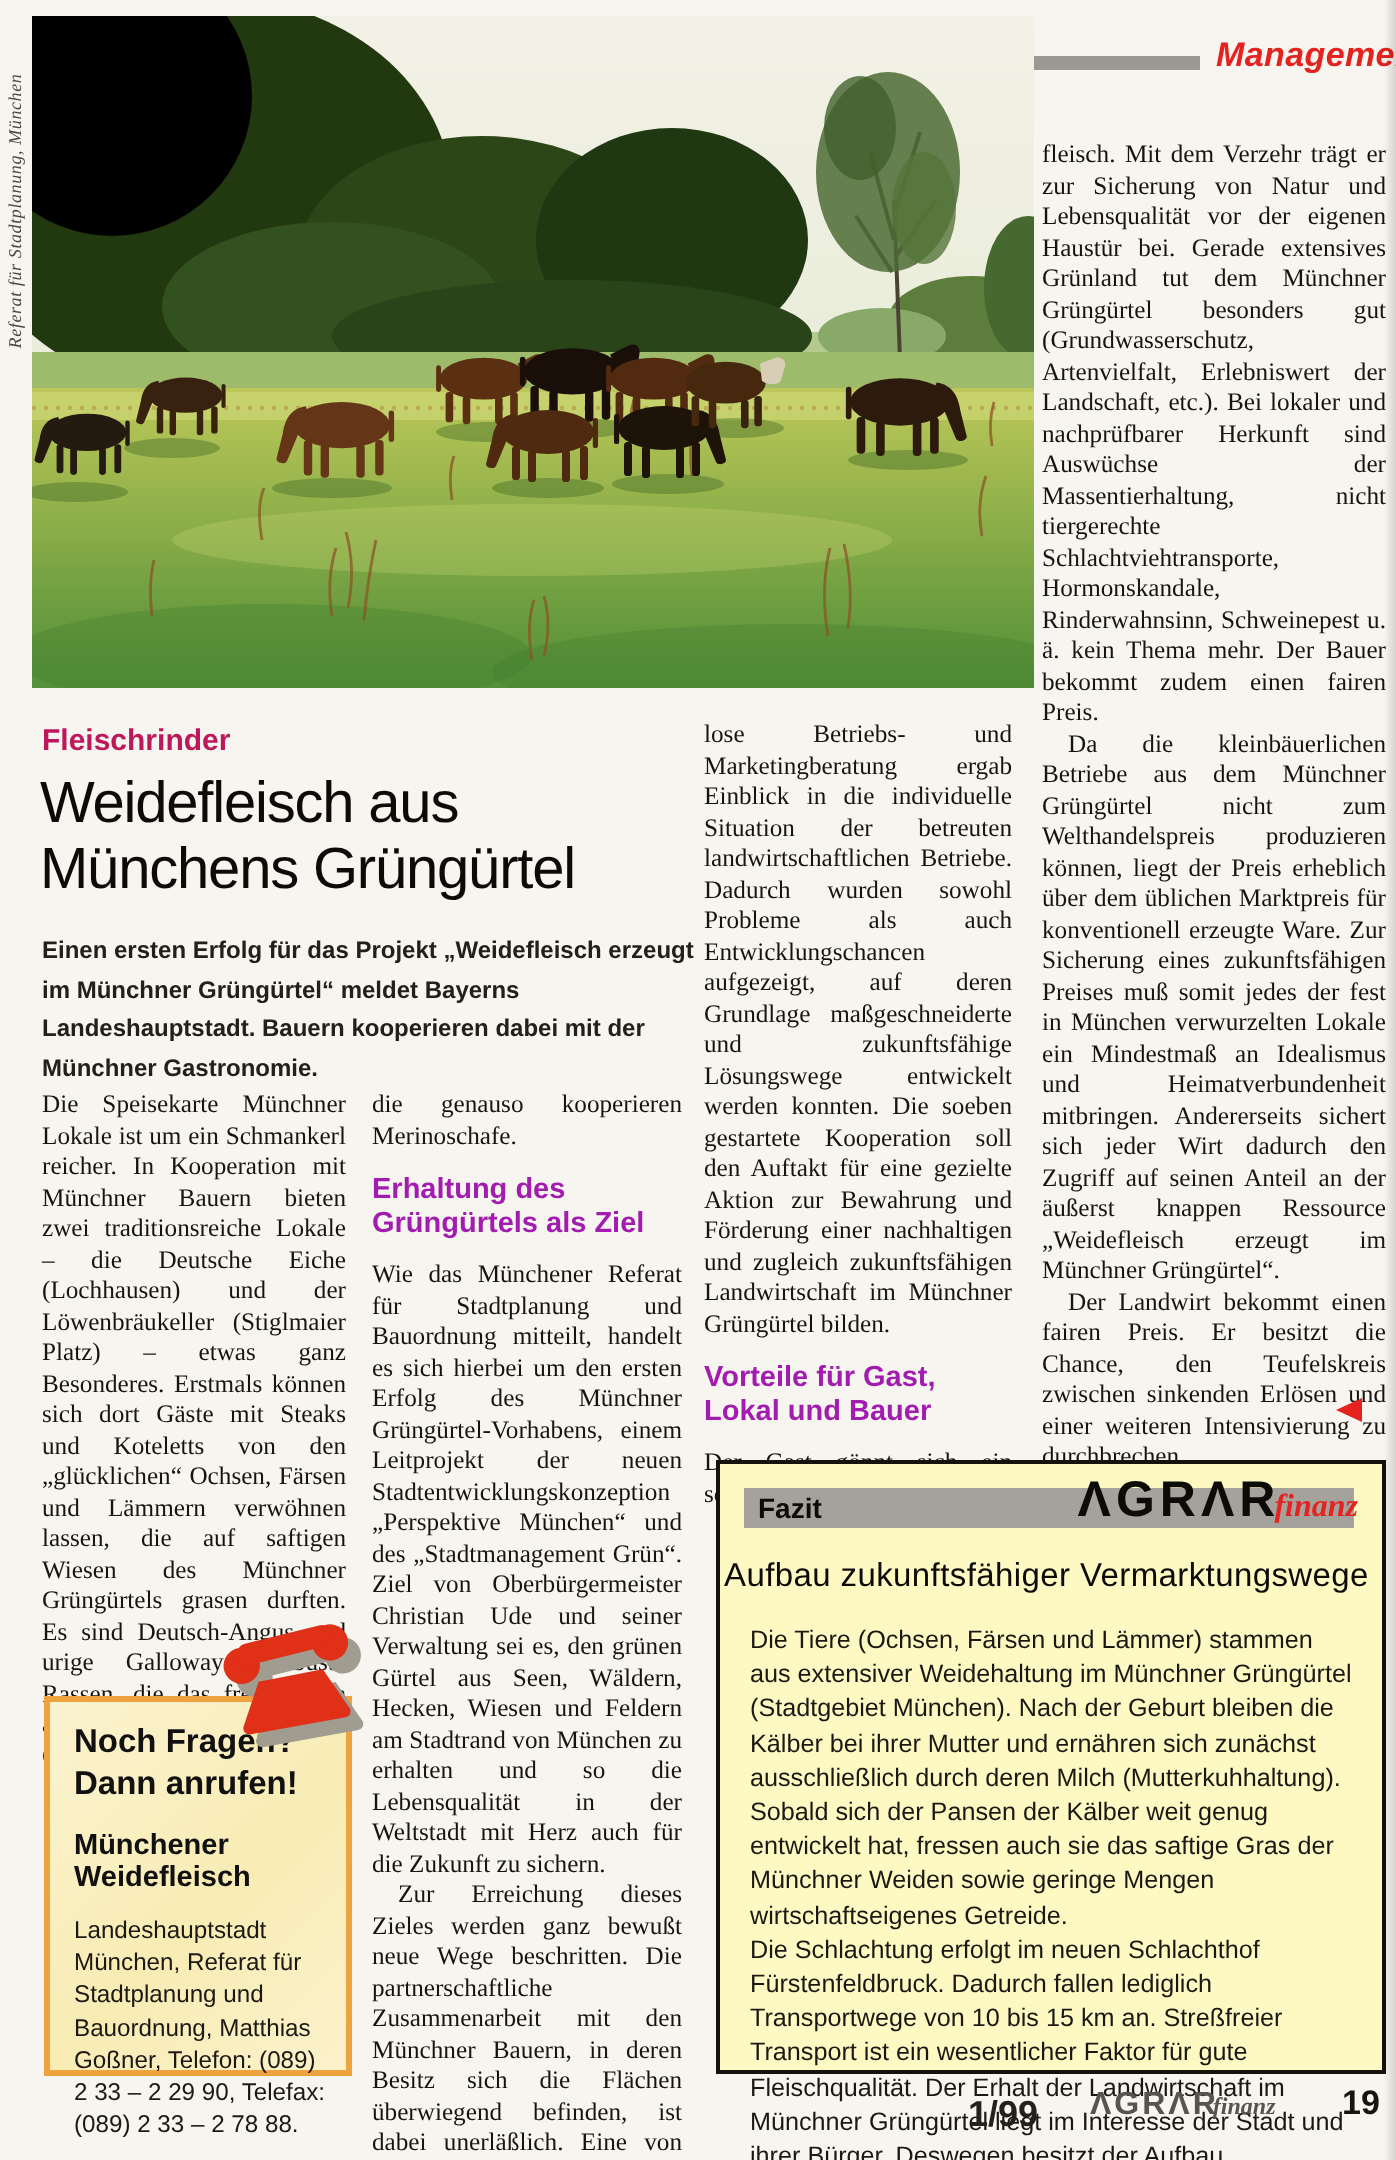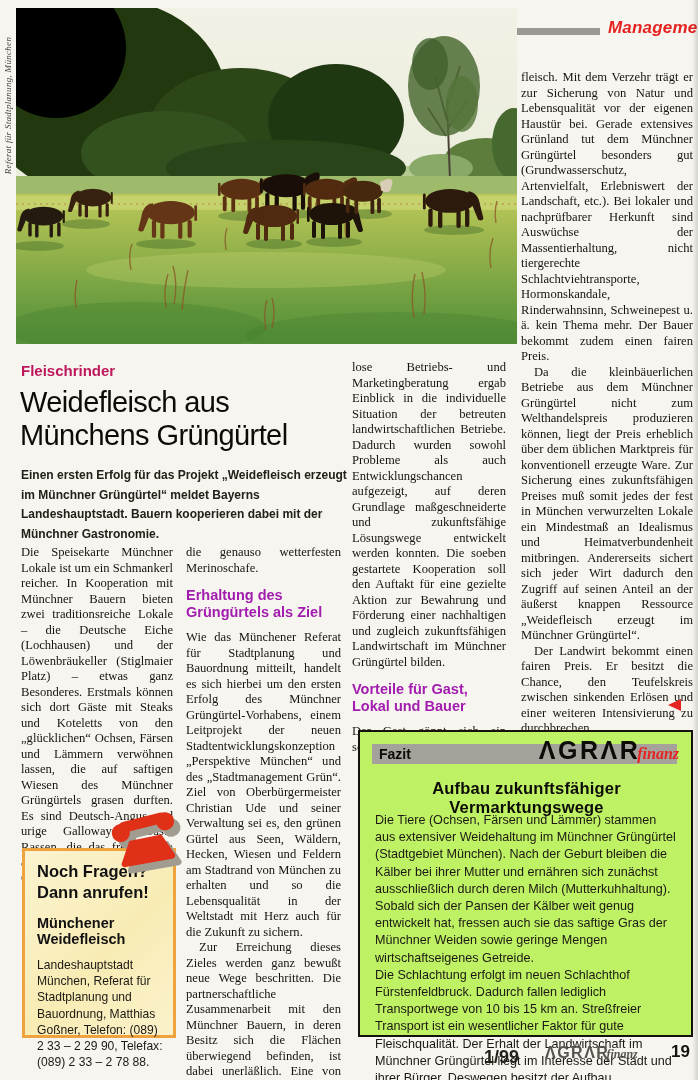--- a/index.html
+++ b/index.html
@@ -45,28 +45,28 @@
   .info-box{position:absolute;left:22px;top:848px;width:154px;height:190px;box-sizing:border-box;
         border:3px solid #eea33e;background:linear-gradient(135deg,#fbf3d0 0%,#f8ecb4 55%,#fbf2cc 100%);
         padding:10px 10px 8px 12px;}
   .info-title{font-size:16.5px;line-height:20.5px;font-weight:bold;color:#111;}
   .info-subtitle{margin-top:13px;font-size:14.5px;font-weight:bold;color:#111;}
   .info-body{margin-top:10px;font-size:12.1px;line-height:16.2px;color:#1c1914;}
   .phone-icon{position:absolute;left:108px;top:812px;transform:rotate(-8deg);}
 
   
   .fazit-box{position:absolute;left:358px;top:730px;width:335px;height:307px;box-sizing:border-box;
-        border:2.5px solid #15120d;background:#bef264;}
+        border:2.5px solid #15120d;background:#fef9c3;}
   .fazit-bar{position:absolute;left:12px;top:12px;right:14px;height:20px;background:#a5a29c;}
   .fazit-label{position:absolute;left:19px;top:14px;font-size:14px;font-weight:bold;color:#0d0b08;}
   .fazit-logo{position:absolute;right:12px;top:4px;white-space:nowrap;}
   .logo-main{font-size:25px;font-weight:bold;letter-spacing:2.5px;color:#0d0b08;}
   .logo-sub{font-family:"Liberation Serif",serif;font-style:italic;font-weight:bold;
         font-size:16px;color:#e42320;margin-left:-3px;}
-  .fazit-heading{position:absolute;left:2px;top:47px;font-size:16.5px;font-weight:bold;
+  .fazit-heading{position:absolute;left:2px;top:47px;font-size:16.5px;font-weight:normal;
         letter-spacing:.2px;color:#0d0b08;text-align:center;}
   .fazit-body{position:absolute;left:15px;top:80px;width:303px;font-size:12.6px;
         line-height:17.2px;color:#1b1813;}
   .fazit-body p{margin:0;}
 
   
   .footer-issue{position:absolute;left:484px;top:1047px;font-size:18px;font-weight:bold;color:#24211b;}
   .footer-logo{position:absolute;left:545px;top:1044px;white-space:nowrap;}
   .footer-logo .logo-main{font-size:16px;letter-spacing:1.5px;color:#57544e;}
   .footer-logo .logo-sub{font-size:12px;color:#57544e;}
@@ -191,21 +191,21 @@
 
   <div class="kicker">Fleischrinder</div>
   <h1 class="title" style="margin:0">Weidefleisch aus Münchens Grüngürtel</h1>
   <div class="lead">Einen ersten Erfolg für das Projekt „Weidefleisch erzeugt im Münchner Grüngürtel“ meldet Bayerns Landeshauptstadt. Bauern kooperieren dabei mit der Münchner Gastronomie.</div>
 
   <div class="col col1">
     <p>Die Speisekarte Münchner Lokale ist um ein Schmankerl reicher. In Kooperation mit Münchner Bauern bieten zwei traditionsreiche Lokale – die Deutsche Eiche (Lochhausen) und der Löwenbräukeller (Stiglmaier Platz) – etwas ganz Besonderes. Erstmals können sich dort Gäste mit Steaks und Koteletts von den „glücklichen“ Ochsen, Färsen und Lämmern verwöhnen lassen, die auf saftigen Wiesen des Münchner Grüngürtels grasen durften. Es sind Deutsch-Angus und urige Galloways, robuste Rassen, die das freie Leben auf der Weide lieben. Gleiches gilt auch für</p>
   </div>
 
   <div class="col col2">
-    <p>die genauso wetterfesten Merinoschafe.</p>
+    <p>die genauso kooperieren Merinoschafe.</p>
     <div class="subhead">Erhaltung des Grüngürtels als Ziel</div>
     <p>Wie das Münchener Referat für Stadtplanung und Bauordnung mitteilt, handelt es sich hierbei um den ersten Erfolg des Münchner Grüngürtel-Vorhabens, einem Leitprojekt der neuen Stadtentwicklungskonzeption „Perspektive München“ und des „Stadtmanagement Grün“. Ziel von Oberbürgermeister Christian Ude und seiner Verwaltung sei es, den grünen Gürtel aus Seen, Wäldern, Hecken, Wiesen und Feldern am Stadtrand von München zu erhalten und so die Lebensqualität in der Weltstadt mit Herz auch für die Zukunft zu sichern.</p>
     <p class="ind">Zur Erreichung dieses Zieles werden ganz bewußt neue Wege beschritten. Die partnerschaftliche Zusammenarbeit mit den Münchner Bauern, in deren Besitz sich die Flächen überwiegend befinden, ist dabei unerläßlich. Eine von der Stadtverwaltung finanzierte kosten-</p>
   </div>
 
   <div class="col col3">
     <p>lose Betriebs- und Marketingberatung ergab Einblick in die individuelle Situation der betreuten landwirtschaftlichen Betriebe. Dadurch wurden sowohl Probleme als auch Entwicklungschancen aufgezeigt, auf deren Grundlage maßgeschneiderte und zukunftsfähige Lösungswege entwickelt werden konnten. Die soeben gestartete Kooperation soll den Auftakt für eine gezielte Aktion zur Bewahrung und Förderung einer nachhaltigen und zugleich zukunftsfähigen Landwirtschaft im Münchner Grüngürtel bilden.</p>
     <div class="subhead">Vorteile für Gast, Lokal und Bauer</div>
     <p>Der Gast gönnt sich ein schmackhaftes Stück Weide-</p>
   </div>

